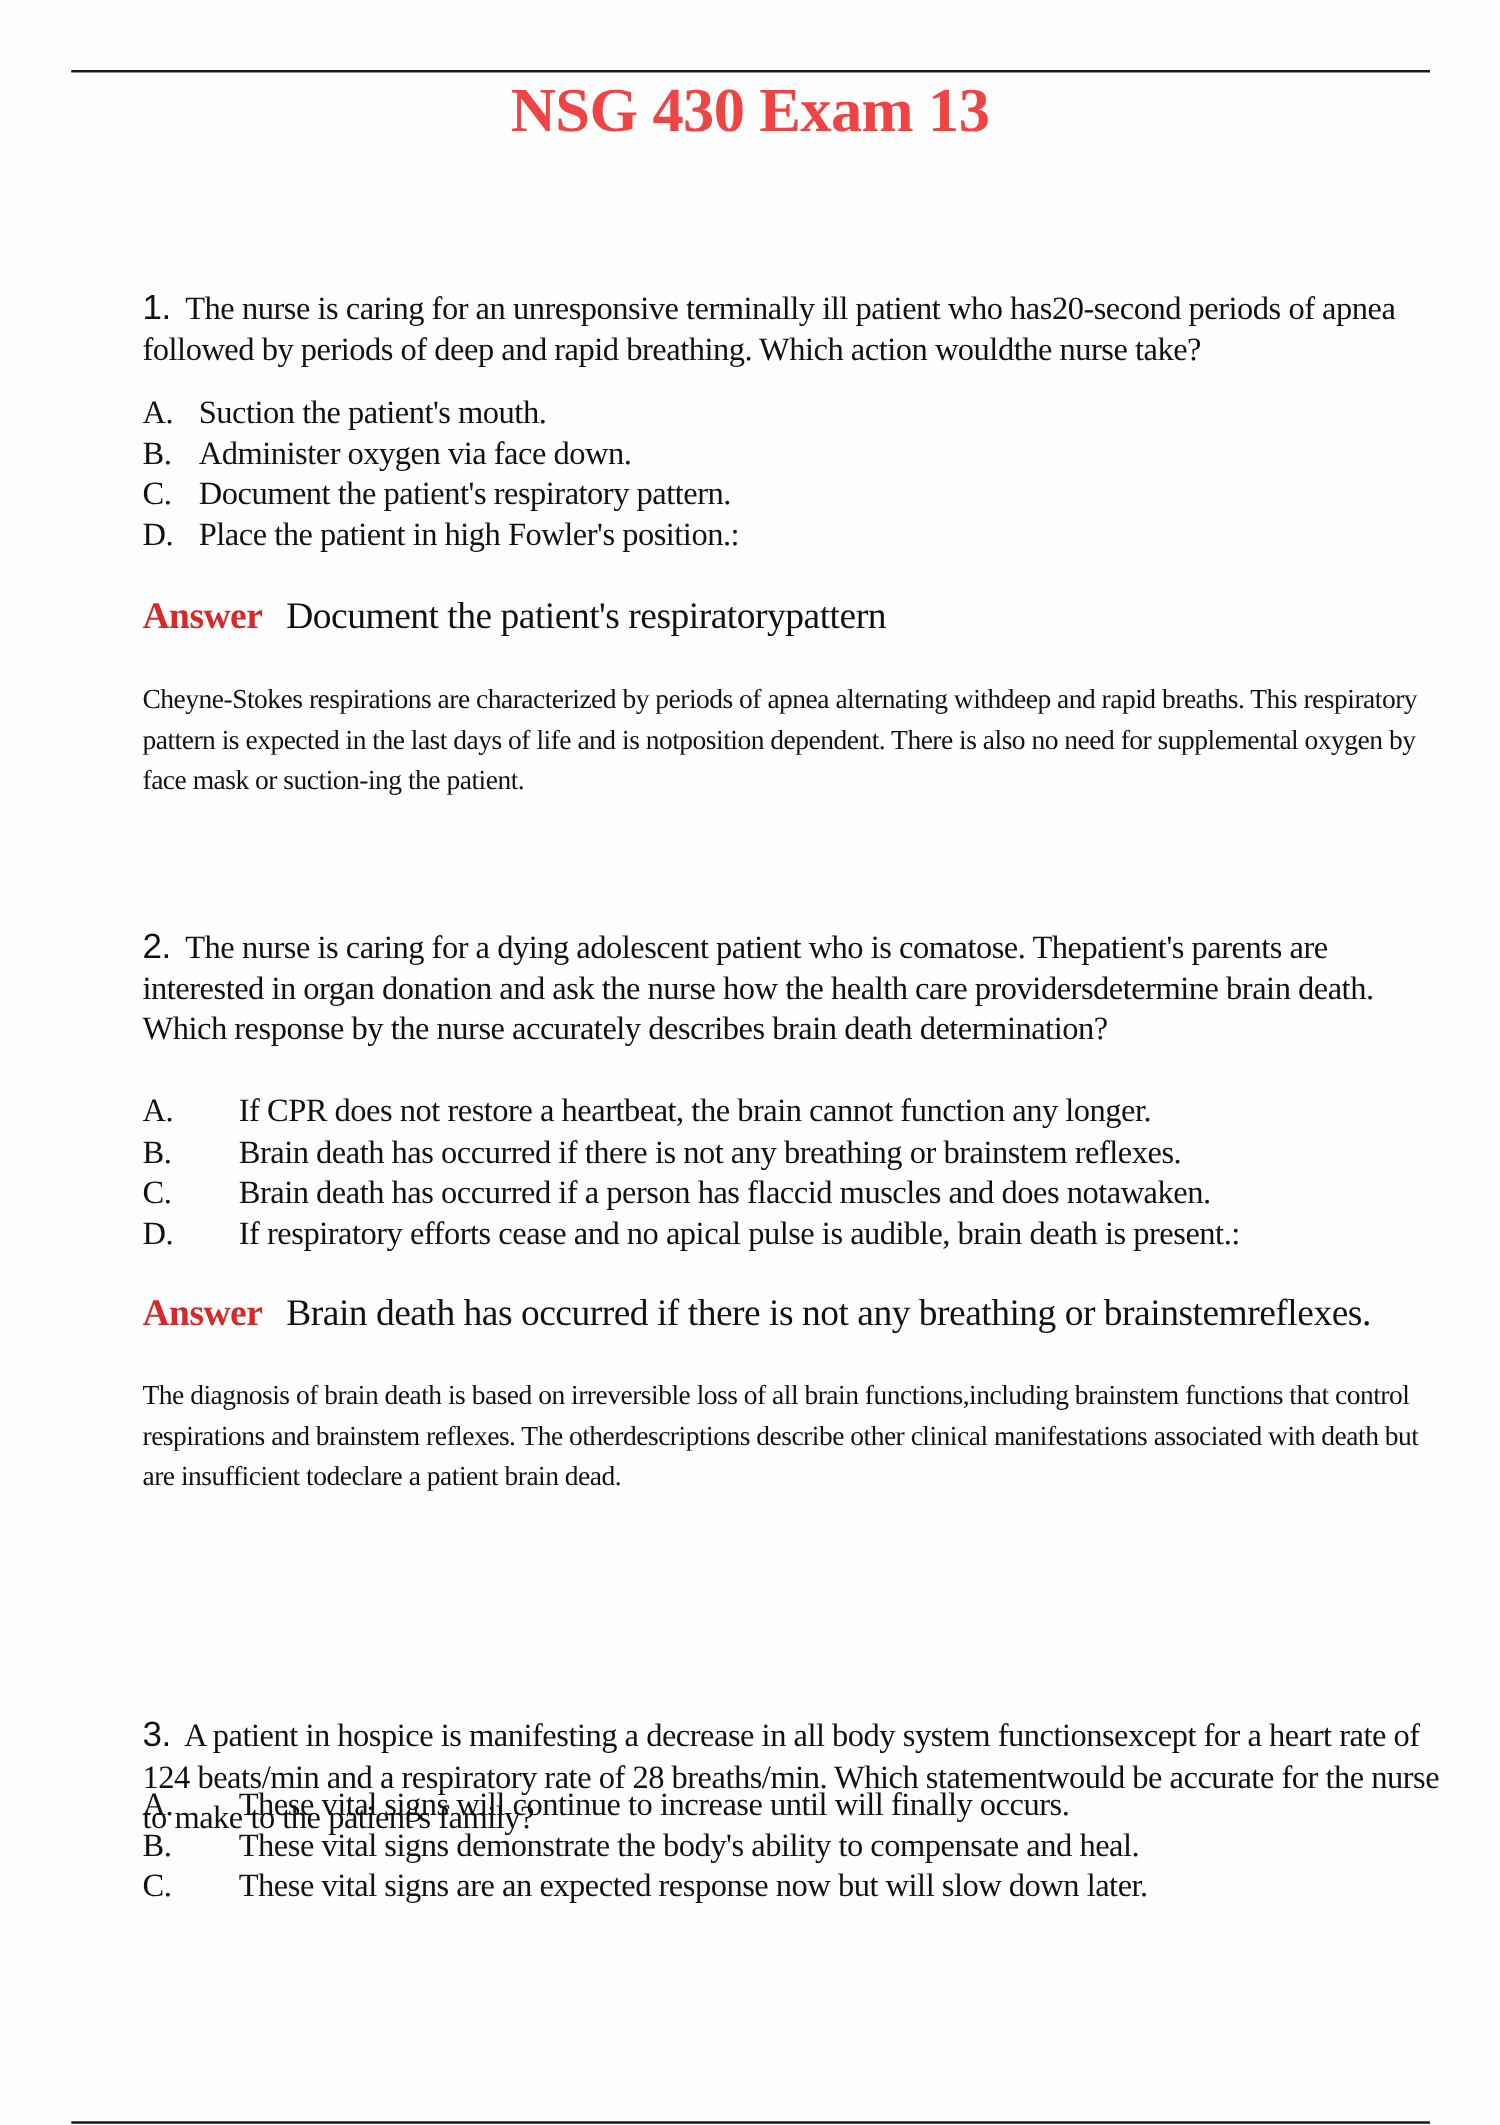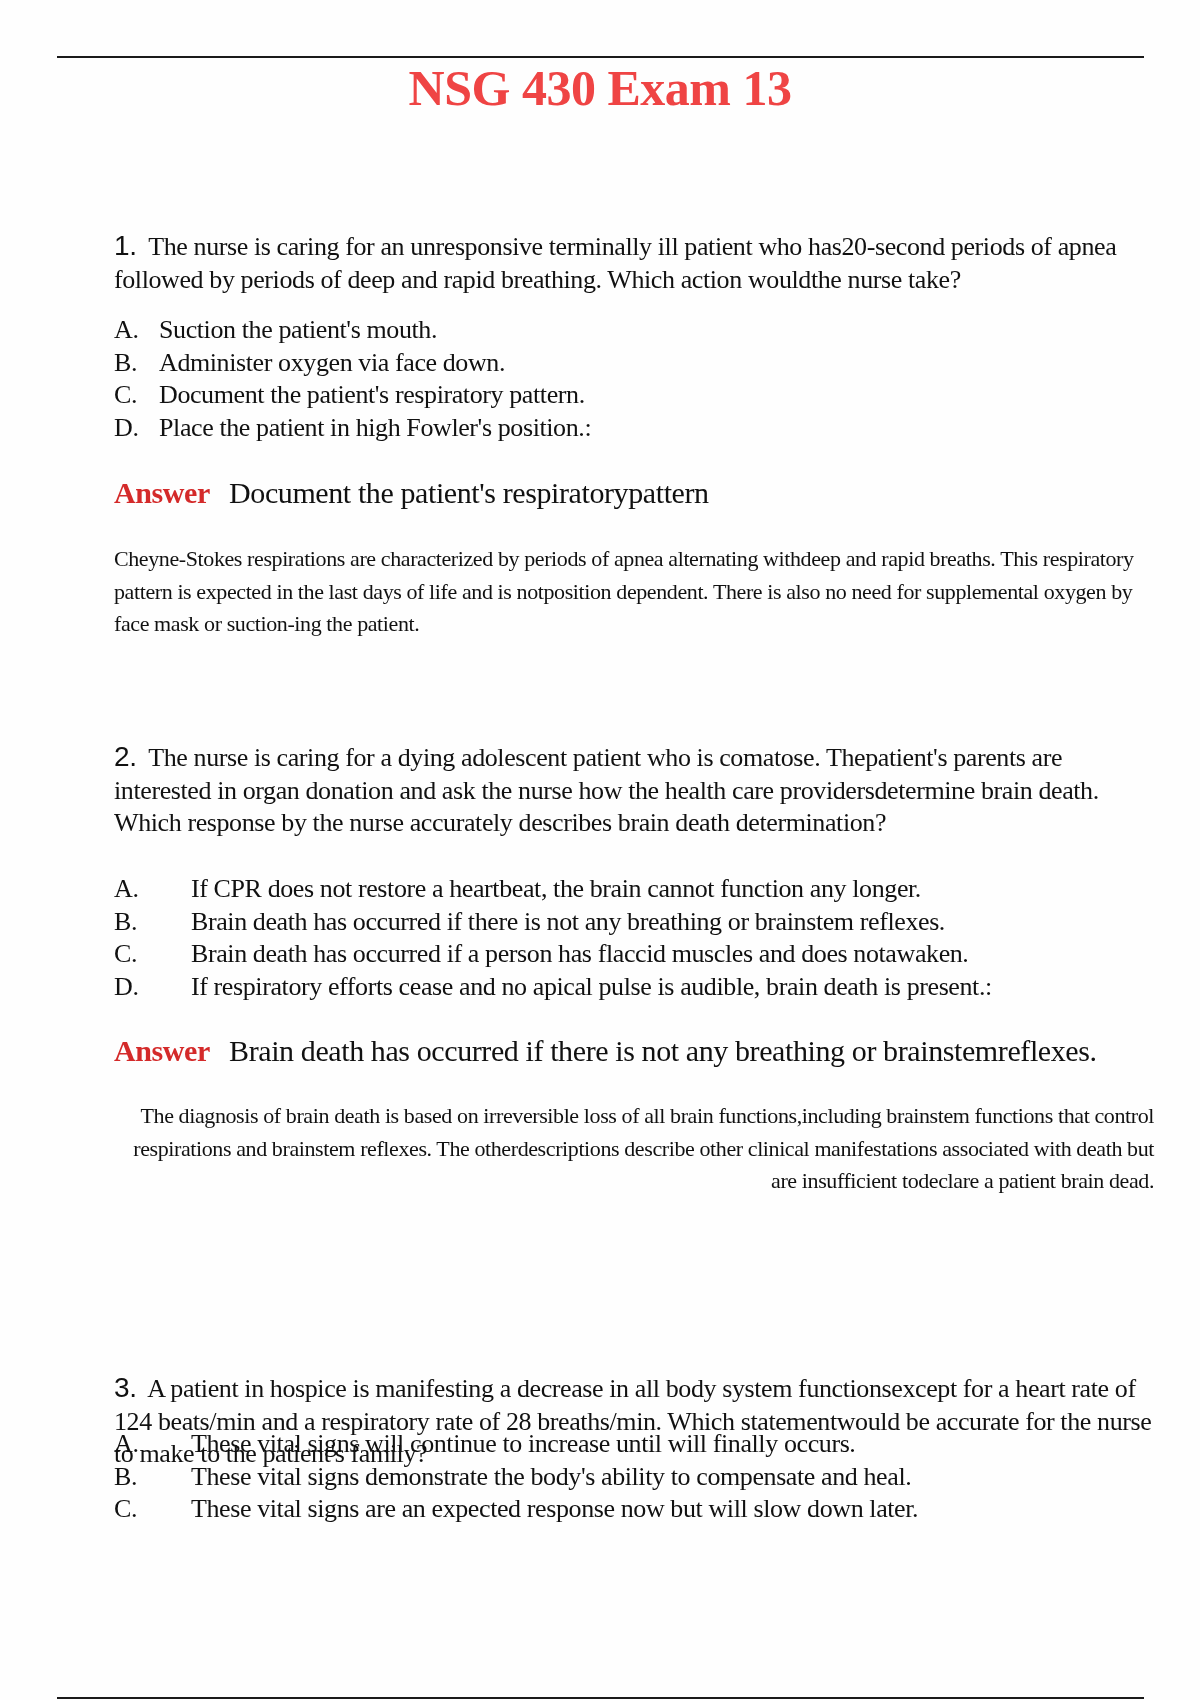--- a/index.html
+++ b/index.html
@@ -133,21 +133,21 @@
   </div>
   <div class="option">
     <span class="opt-letter">D.</span>
     <span>If respiratory efforts cease and no apical pulse is audible, brain death is present.:</span>
   </div>
 </div>
 <div class="answer" style="top:1035px;">
   <span class="answer-label">Answer</span>
   <span>Brain death has occurred if there is not any breathing or brainstemreflexes.</span>
 </div>
-<div class="explanation" style="top:1100px;text-align:right;">The diagnosis of brain death is based on irreversible loss of all brain functions,including brainstem functions that control respirations and brainstem reflexes. The otherdescriptions describe other clinical manifestations associated with death but are insufficient todeclare a patient brain dead.</div>
+<div class="explanation" style="top:1100px;">The diagnosis of brain death is based on irreversible loss of all brain functions,including brainstem functions that control respirations and brainstem reflexes. The otherdescriptions describe other clinical manifestations associated with death but are insufficient todeclare a patient brain dead.</div>
 
 <div class="question" style="top:1372px;">
   <span class="q-num">3.</span>
   <span>A patient in hospice is manifesting a decrease in all body system functionsexcept for a heart rate of 124 beats/min and a respiratory rate of 28 breaths/min. Which statementwould be accurate for the nurse to make to the patient's family?</span>
 </div>
 <div class="options wide" style="top:1428px;">
   <div class="option">
     <span class="opt-letter">A.</span>
     <span>These vital signs will continue to increase until will finally occurs.</span>
   </div>

